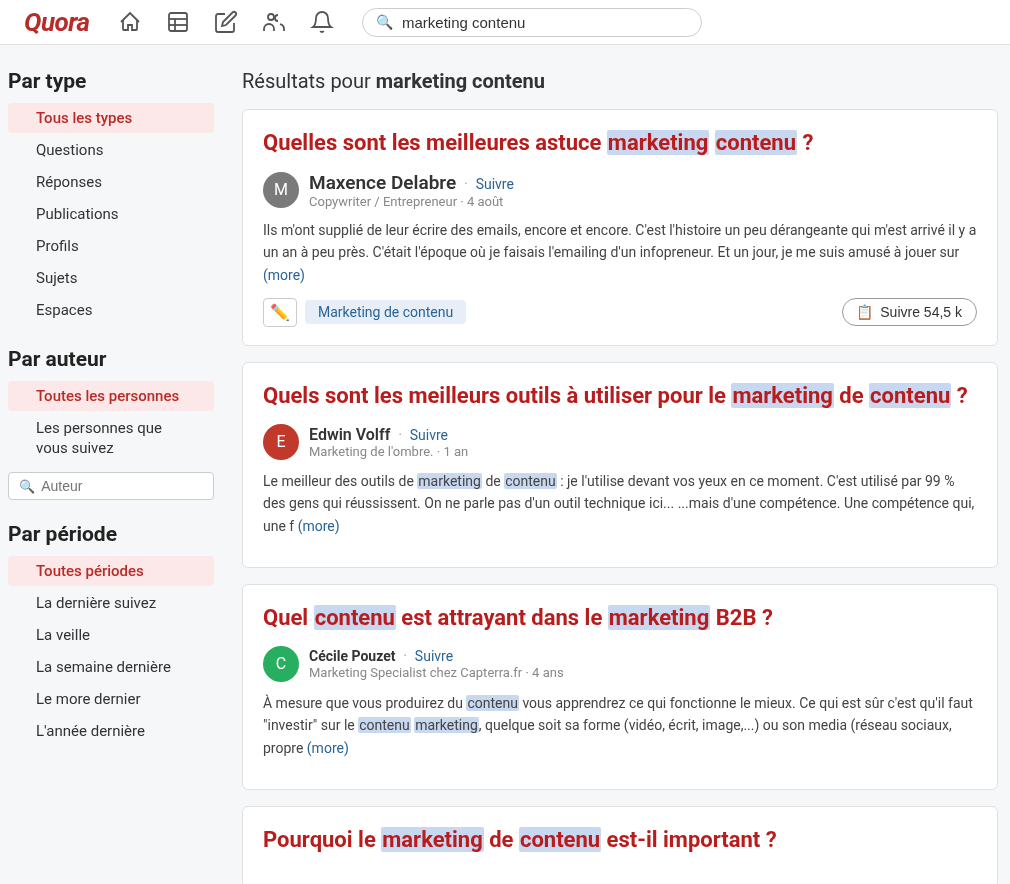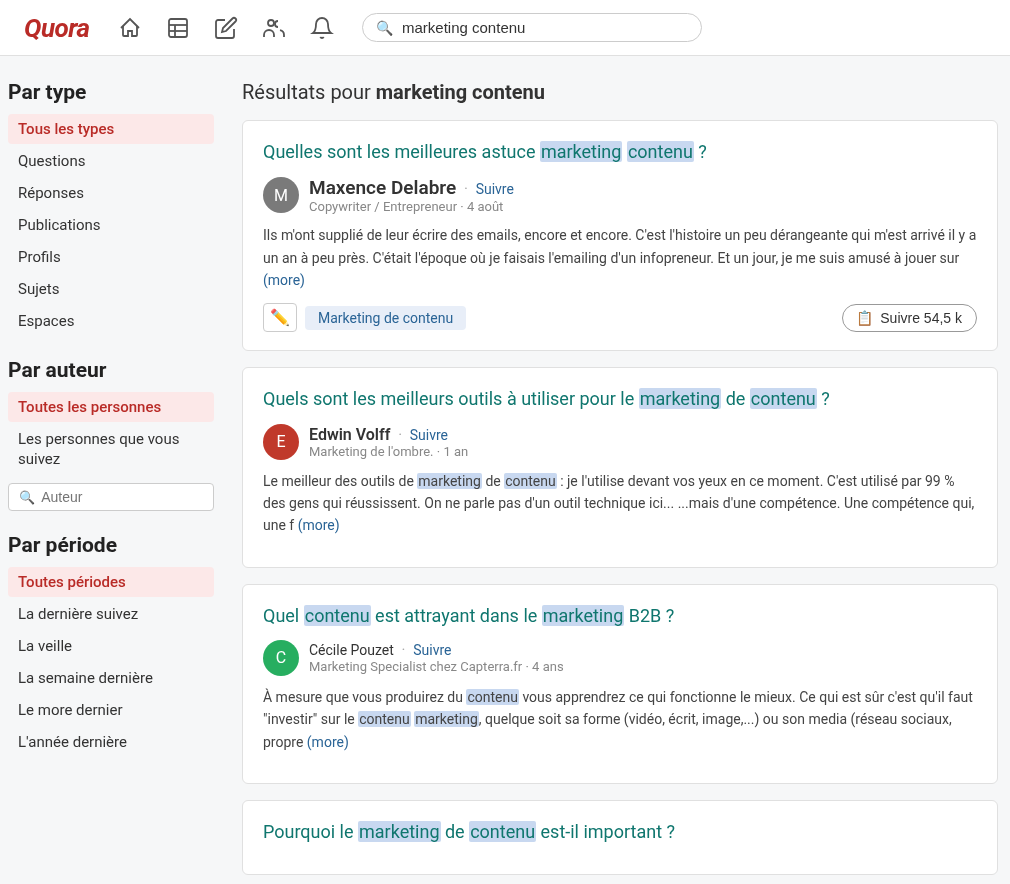--- a/index.html
+++ b/index.html
@@ -5,21 +5,21 @@
     * { box-sizing: border-box; margin: 0; padding: 0; }
     body { font-family: -apple-system, BlinkMacSystemFont, 'Segoe UI', Roboto, sans-serif; font-size: 15px; background: #f6f7f8; color: #333; }
 
     
     .header {
       background: #fff;
       border-bottom: 1px solid #e0e0e0;
       display: flex;
       align-items: center;
       padding: 0 24px;
-      height: 56px;
+      height: 45px;
       gap: 28px;
     }
     .logo {
       color: #b92b27;
       font-size: 26px;
       font-weight: bold;
       font-style: italic;
       letter-spacing: -0.5px;
       text-decoration: none;
     }
@@ -73,21 +73,21 @@
     .sidebar-section-title {
       font-weight: 700;
       font-size: 21px;
       color: #222;
       margin-bottom: 10px;
       margin-top: 20px;
     }
     .sidebar-section-title:first-child { margin-top: 0; }
     .sidebar-item {
       display: block;
-      padding: 6px 10px;
+      padding: 6px 28px;
       border-radius: 4px;
       cursor: pointer;
       font-size: 15px;
       color: #333;
       margin-bottom: 2px;
       text-decoration: none;
     }
     .sidebar-item.active {
       background: #fce8e8;
       color: #b92b27;
@@ -125,23 +125,23 @@
     .results-title strong { font-weight: 700; }
 
     .result-card {
       background: #fff;
       border: 1px solid #e0e0e0;
       border-radius: 6px;
       padding: 18px 20px;
       margin-bottom: 16px;
     }
     .result-question {
-      font-size: 18px;
-      color: #0f766e;
-      font-weight: 400;
+      font-size: 22px;
+      color: #b91c1c;
+      font-weight: 700;
       margin-bottom: 12px;
       line-height: 1.4;
       cursor: pointer;
     }
     .highlight {
       background: #c8d8f0;
       border-radius: 2px;
       padding: 0 1px;
     }
     .author-row {
@@ -363,21 +363,21 @@
     </div>
 
     <div class="result-card">
       <div class="result-question">
         Quel <span class="highlight">contenu</span> est attrayant dans le <span class="highlight">marketing</span> B2B ?
       </div>
       <div class="author-row">
         <div class="avatar avatar-3">C</div>
         <div class="author-info">
           <div>
-            <span style="font-weight:400;font-size:14px;">Cécile Pouzet</span>
+            <span style="font-weight:700;font-size:14px;">Cécile Pouzet</span>
             <span style="color:#aaa;margin:0 4px;">·</span>
             <span style="color:#2a6496;font-size:14px;cursor:pointer;">Suivre</span>
           </div>
           <div class="author-meta">
             <span>Marketing Specialist chez Capterra.fr</span>
             <span> · </span>
             <span>4 ans</span>
           </div>
         </div>
       </div>

